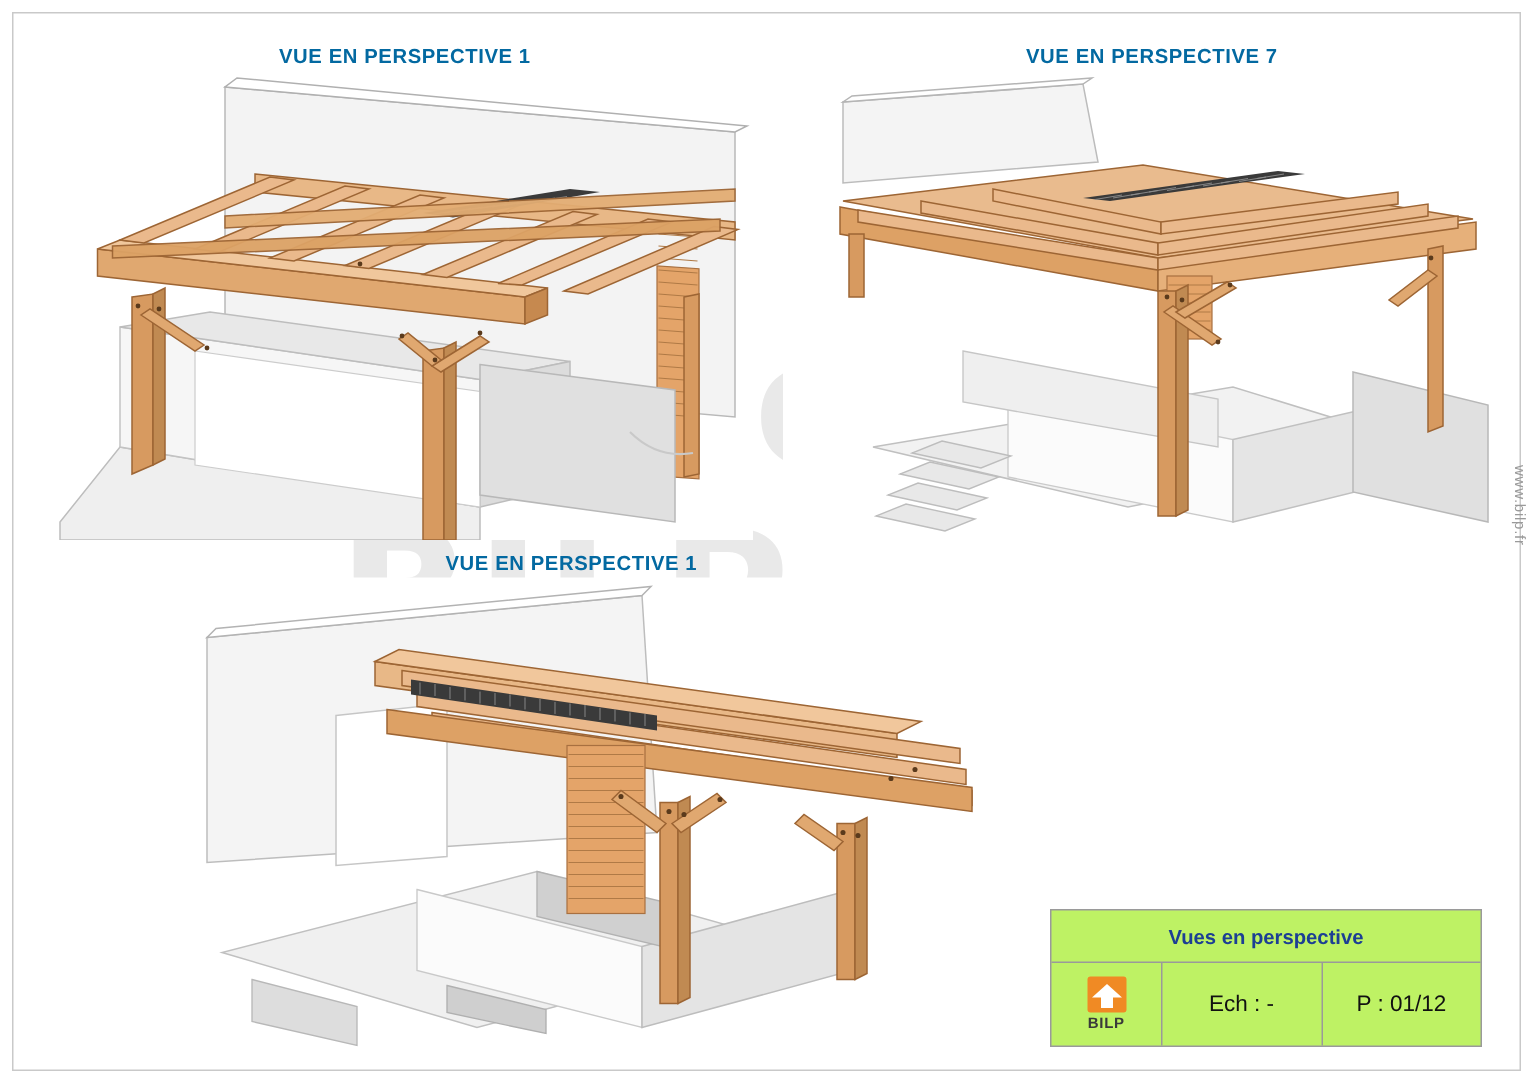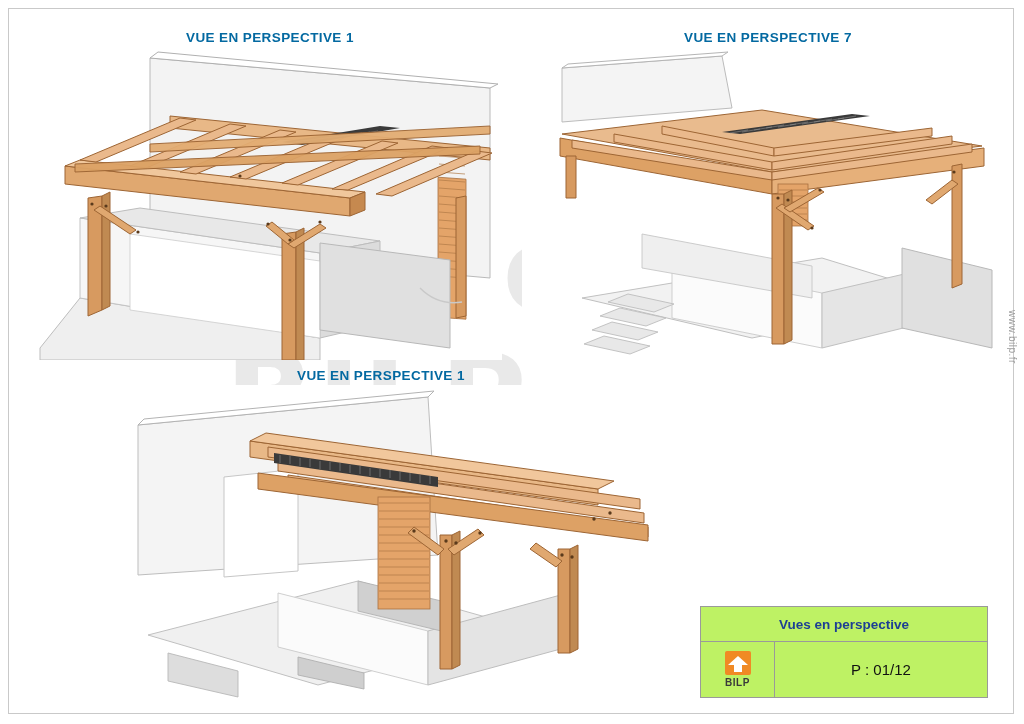--- a/index.html
+++ b/index.html
@@ -479,17 +479,18 @@
   <div class="side-url">www.bilp.fr</div>
 
 
   <div class="cartouche">
     <div class="cart-title">Vues en perspective</div>
     <div class="cart-row">
       <div class="cart-logo">
         <div class="logo-mark"></div>
         <div class="logo-text">BILP</div>
       </div>
+      <div class="cart-cell sep">Ech : -</div>
       <div class="cart-cell">P : 01/12</div>
     </div>
   </div>
 
 </div>
 
 </body></html>

